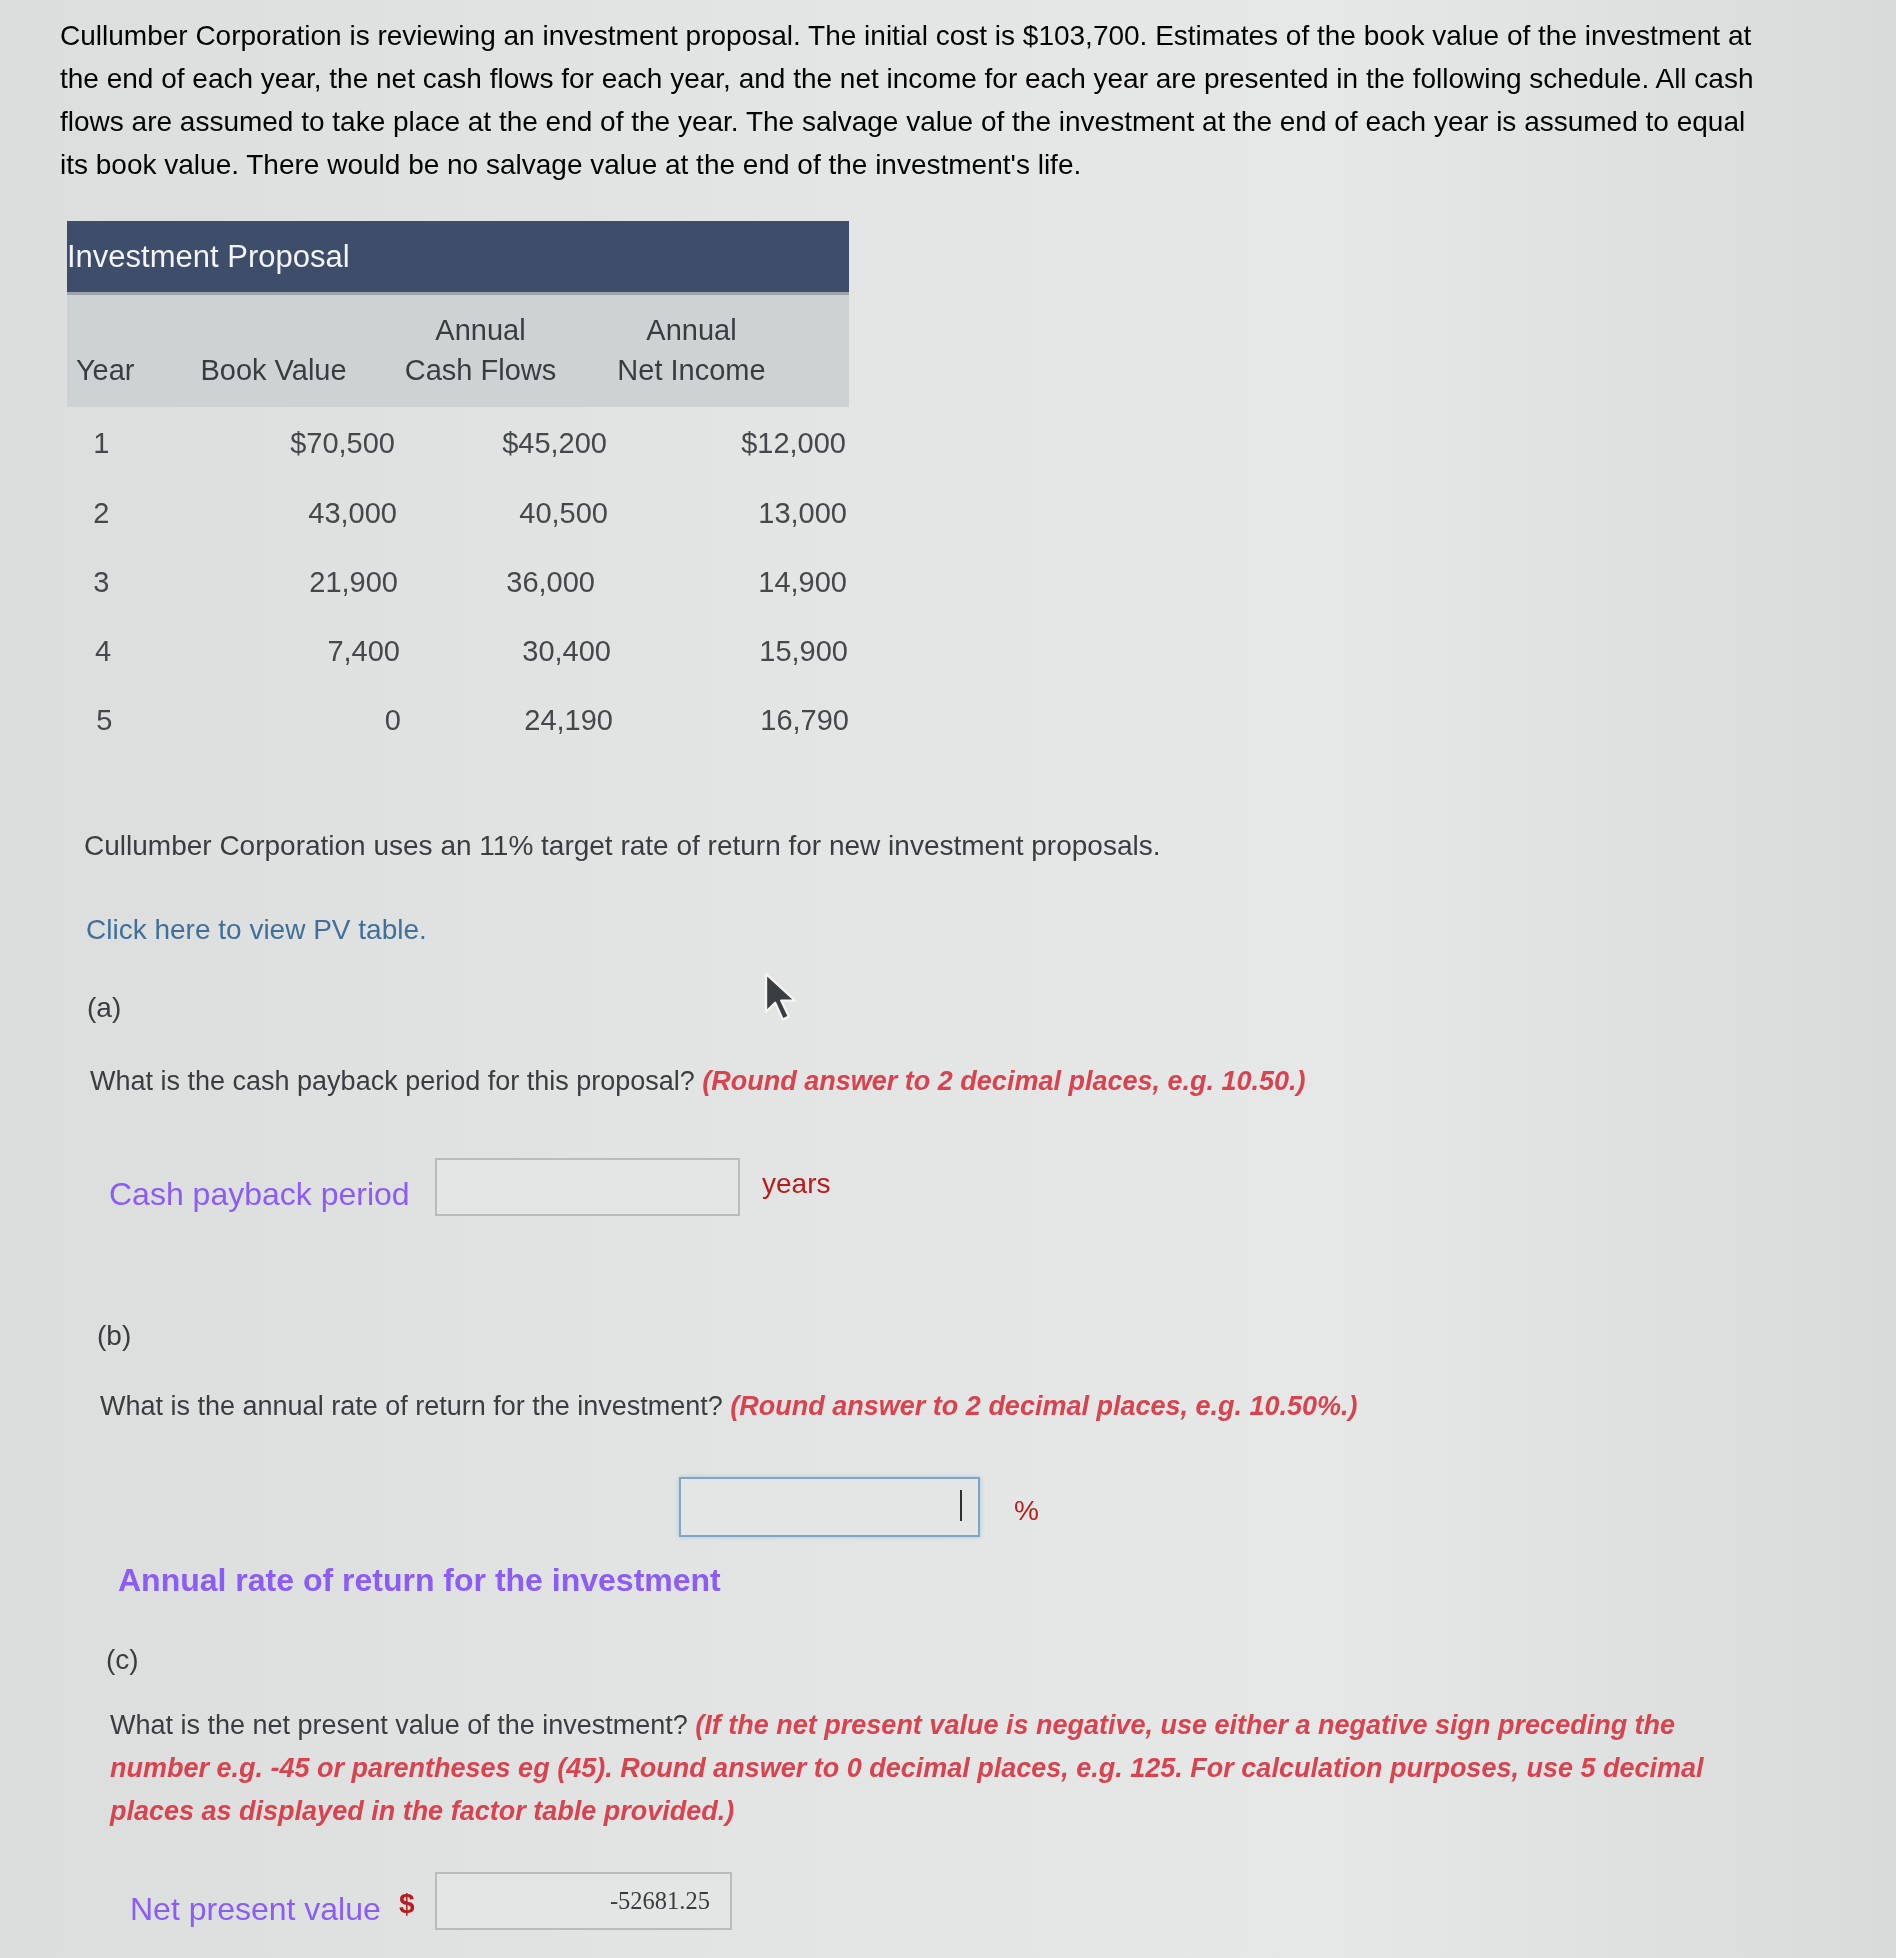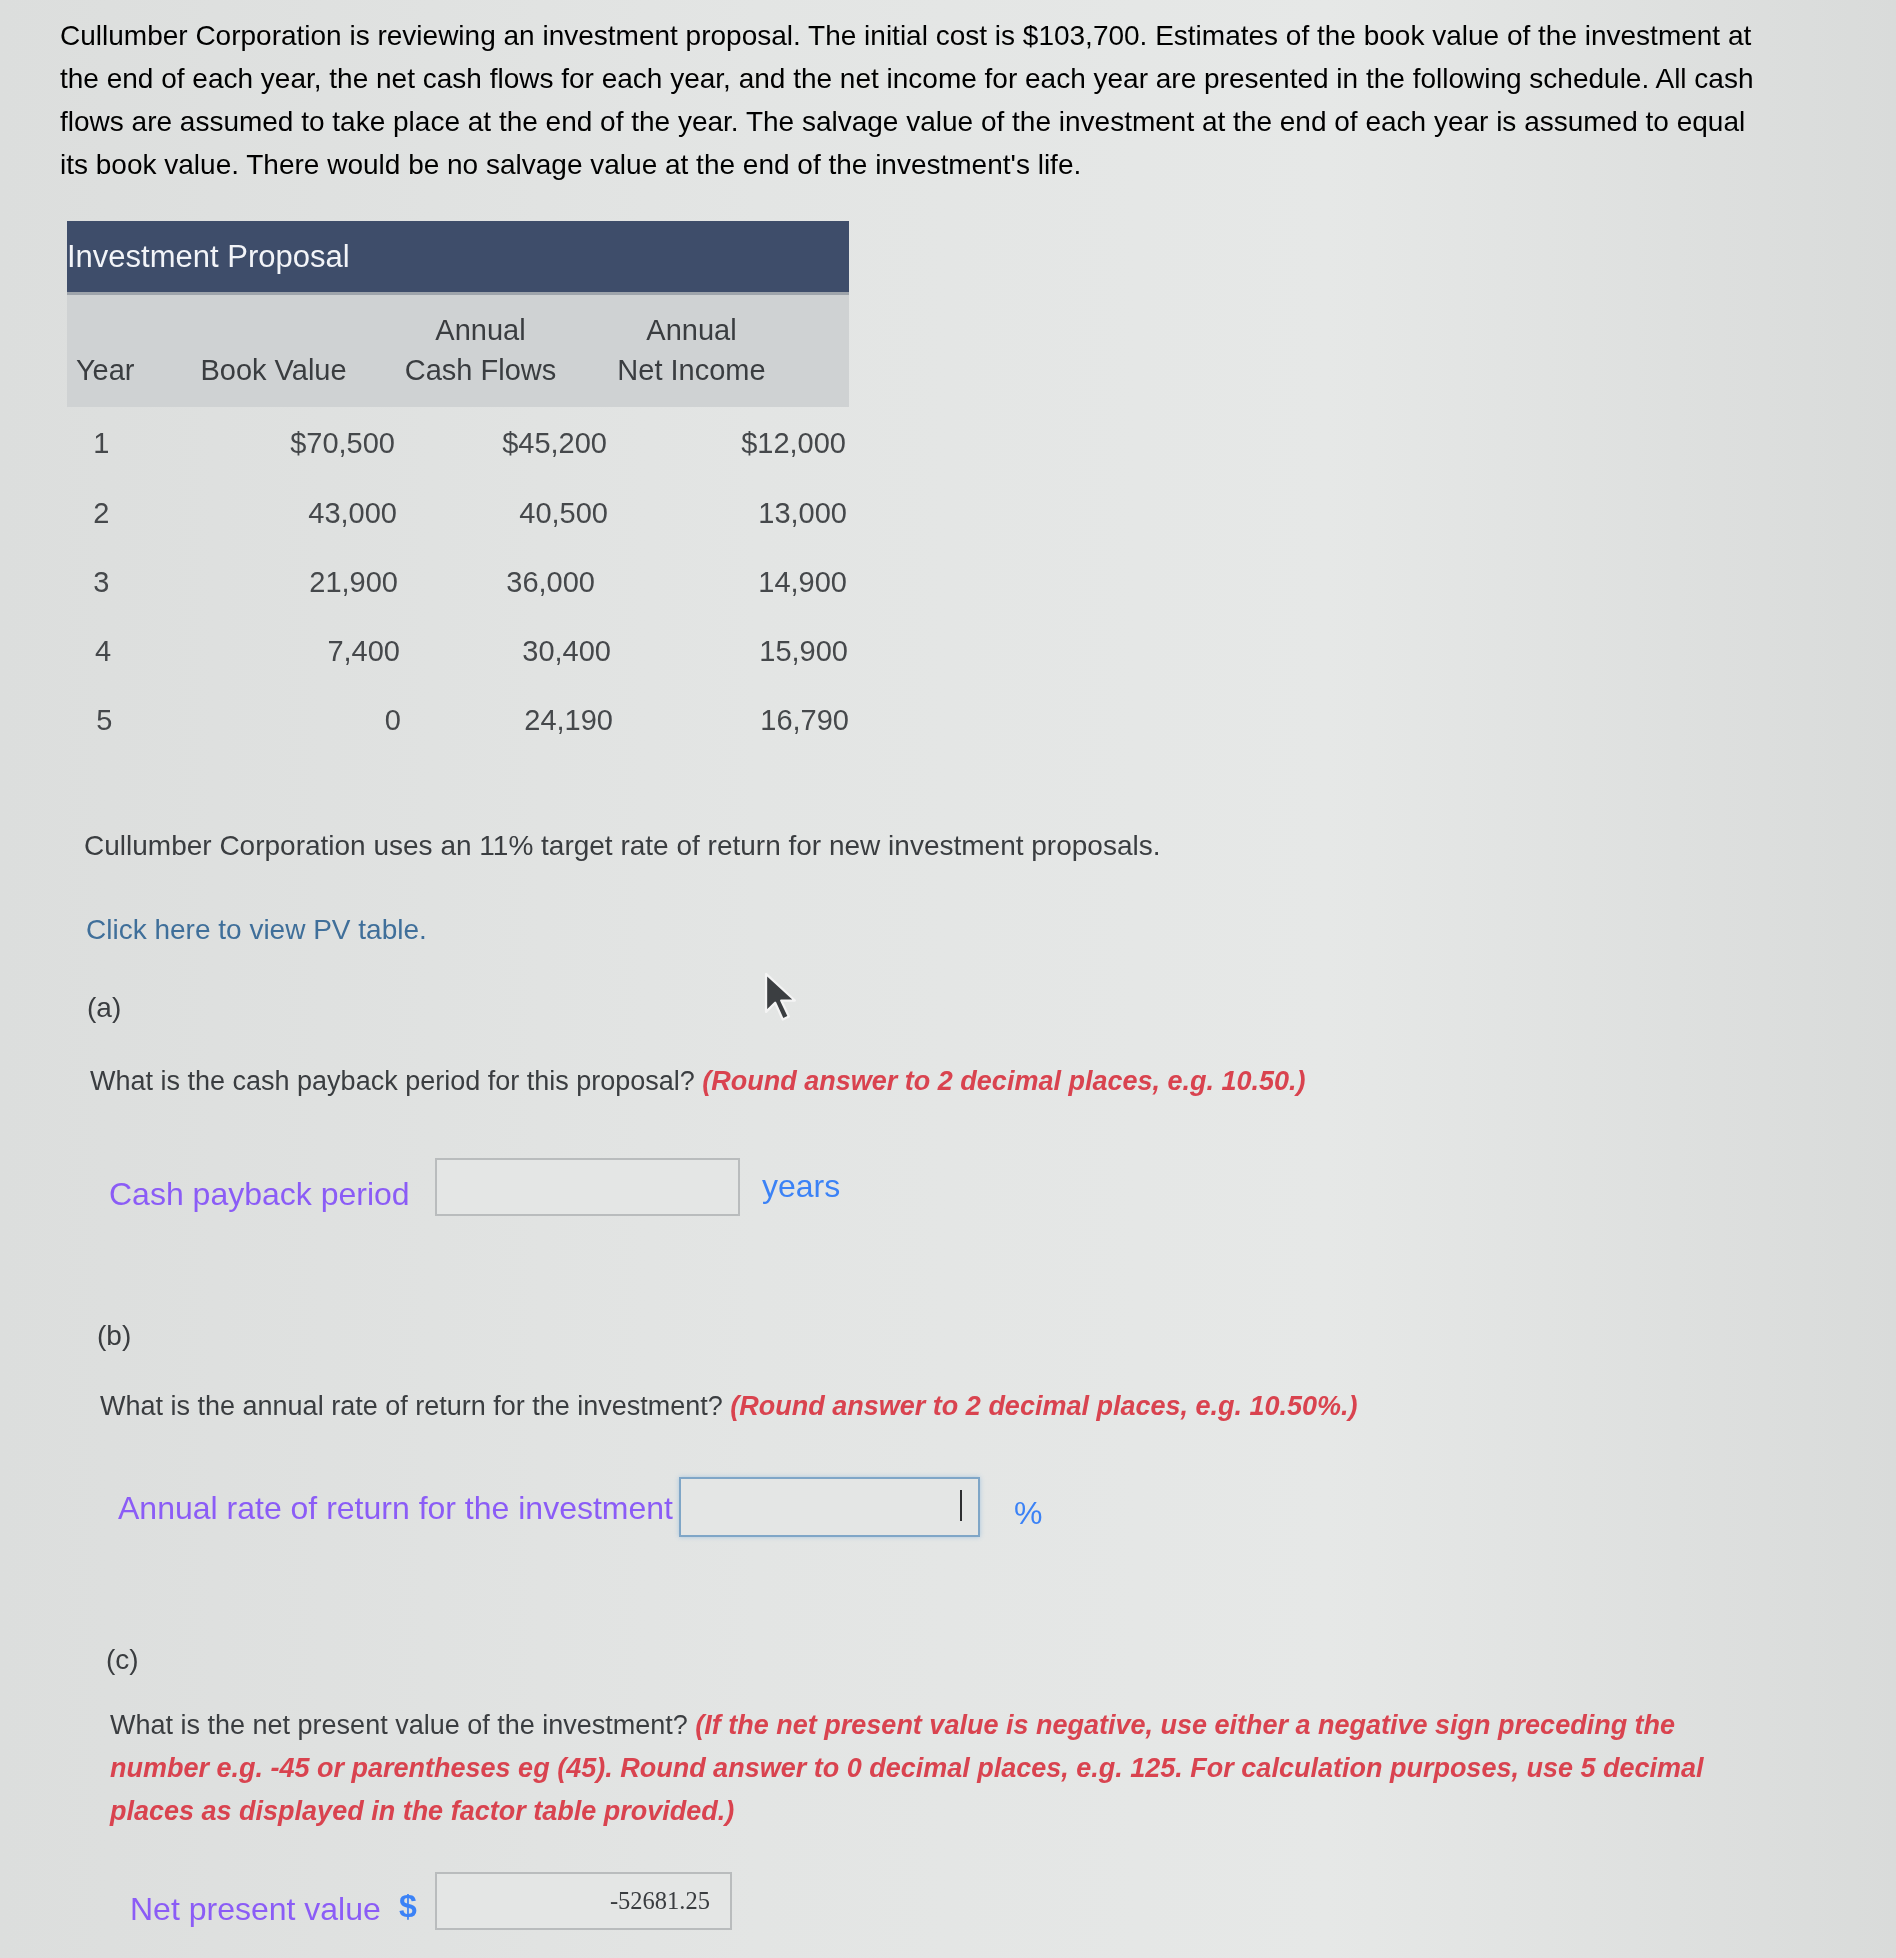--- a/index.html
+++ b/index.html
@@ -37,21 +37,21 @@
     .part { position: absolute; font-size: 28px; color: #3a3d40; }
     .question { position: absolute; font-size: 27px; color: #3a3d40; }
     .hint { color: #d9434f; font-style: italic; font-weight: bold; }
     .label { position: absolute; font-size: 32px; color: #8b5cf6; }
     .inputbox {
       position: absolute; border: 2.3px solid #b9bcbd; background: #e4e6e5;
       font-family: Liberation Serif, serif; font-size: 24.5px; color: #3a3d40;
       text-align: right; padding: 0 20px; box-sizing: border-box;
     }
     .inputbox.focused { border-color: #7fa6c7; box-shadow: 0 0 4.6px #a9c6de; }
-    .unit { position: absolute; font-size: 32px; color: #3b82f6; text-align: right; }
+    .unit { position: absolute; font-size: 28px; color: #b91c1c; text-align: right; }
     .cursor-icon { position: absolute; left: 763px; top: 972px; }
     .caret { position: absolute; width: 2.3px; height: 31px; background: #2d2f31; }
   </style>
 </head>
 <body>
 
 <div class="intro">Cullumber Corporation is reviewing an investment proposal. The initial cost is $103,700. Estimates of the book value of the investment at the end of each year, the net cash flows for each year, and the net income for each year are presented in the following schedule. All cash flows are assumed to take place at the end of the year. The salvage value of the investment at the end of each year is assumed to equal its book value. There would be no salvage value at the end of the investment's life.</div>
 
 <div class="table-wrap">
   <div class="tbl-title">Investment Proposal</div>
@@ -107,21 +107,21 @@
 </div>
 <div class="label" style="left:109px; top:1176px;">Cash payback period</div>
 <input class="inputbox" style="left: 435px; top: 1158px; width: 305px; height: 58px;" value="">
 <div class="unit" style="left:762px; top:1168px;">years</div>
 
 <div class="part" style="left:97px; top:1320px;">(b)</div>
 <div class="question" style="left:100px; top:1391px;">
   <span>What is the annual rate of return for the investment?</span>
   <span class="hint">(Round answer to 2 decimal places, e.g. 10.50%.)</span>
 </div>
-<div class="label" style="left:118px; top:1490px;">Annual rate of return for the investment</div>
+<div class="label" style="left:118px; top:1562px;font-weight:bold;">Annual rate of return for the investment</div>
 <input class="inputbox focused" style="left: 679px; top: 1477px; width: 301px; height: 60px;" value="">
 <div class="caret" style="left:960px; top:1490px;"></div>
 <div class="unit" style="left:1014px; top:1495px;">%</div>
 
 <div class="part" style="left:106px; top:1644px;">(c)</div>
 <div class="question" style="left:110px; top:1704px; width:1641px; line-height:43px;">
   <span>What is the net present value of the investment?</span>
   <span class="hint">(If the net present value is negative, use either a negative sign preceding the number e.g. -45 or parentheses eg (45). Round answer to 0 decimal places, e.g. 125. For calculation purposes, use 5 decimal places as displayed in the factor table provided.)</span>
 </div>
 <div class="label" style="left:130px; top:1891px;">Net present value</div>

